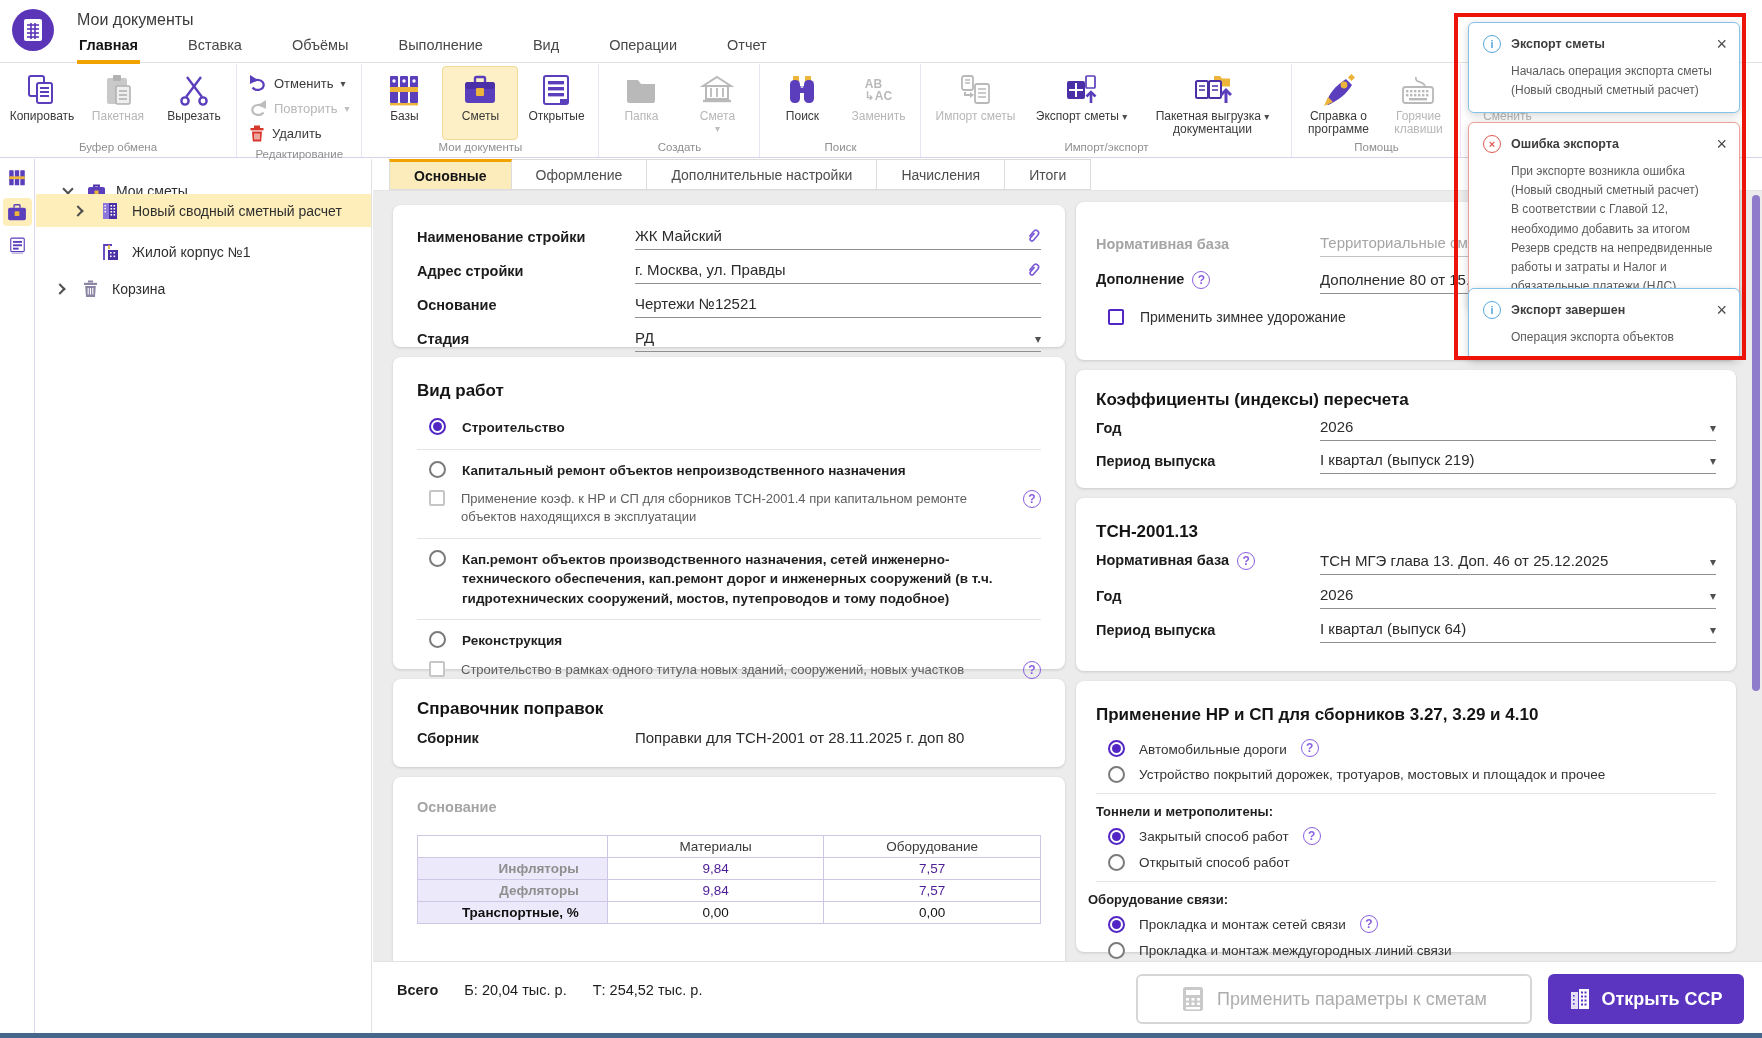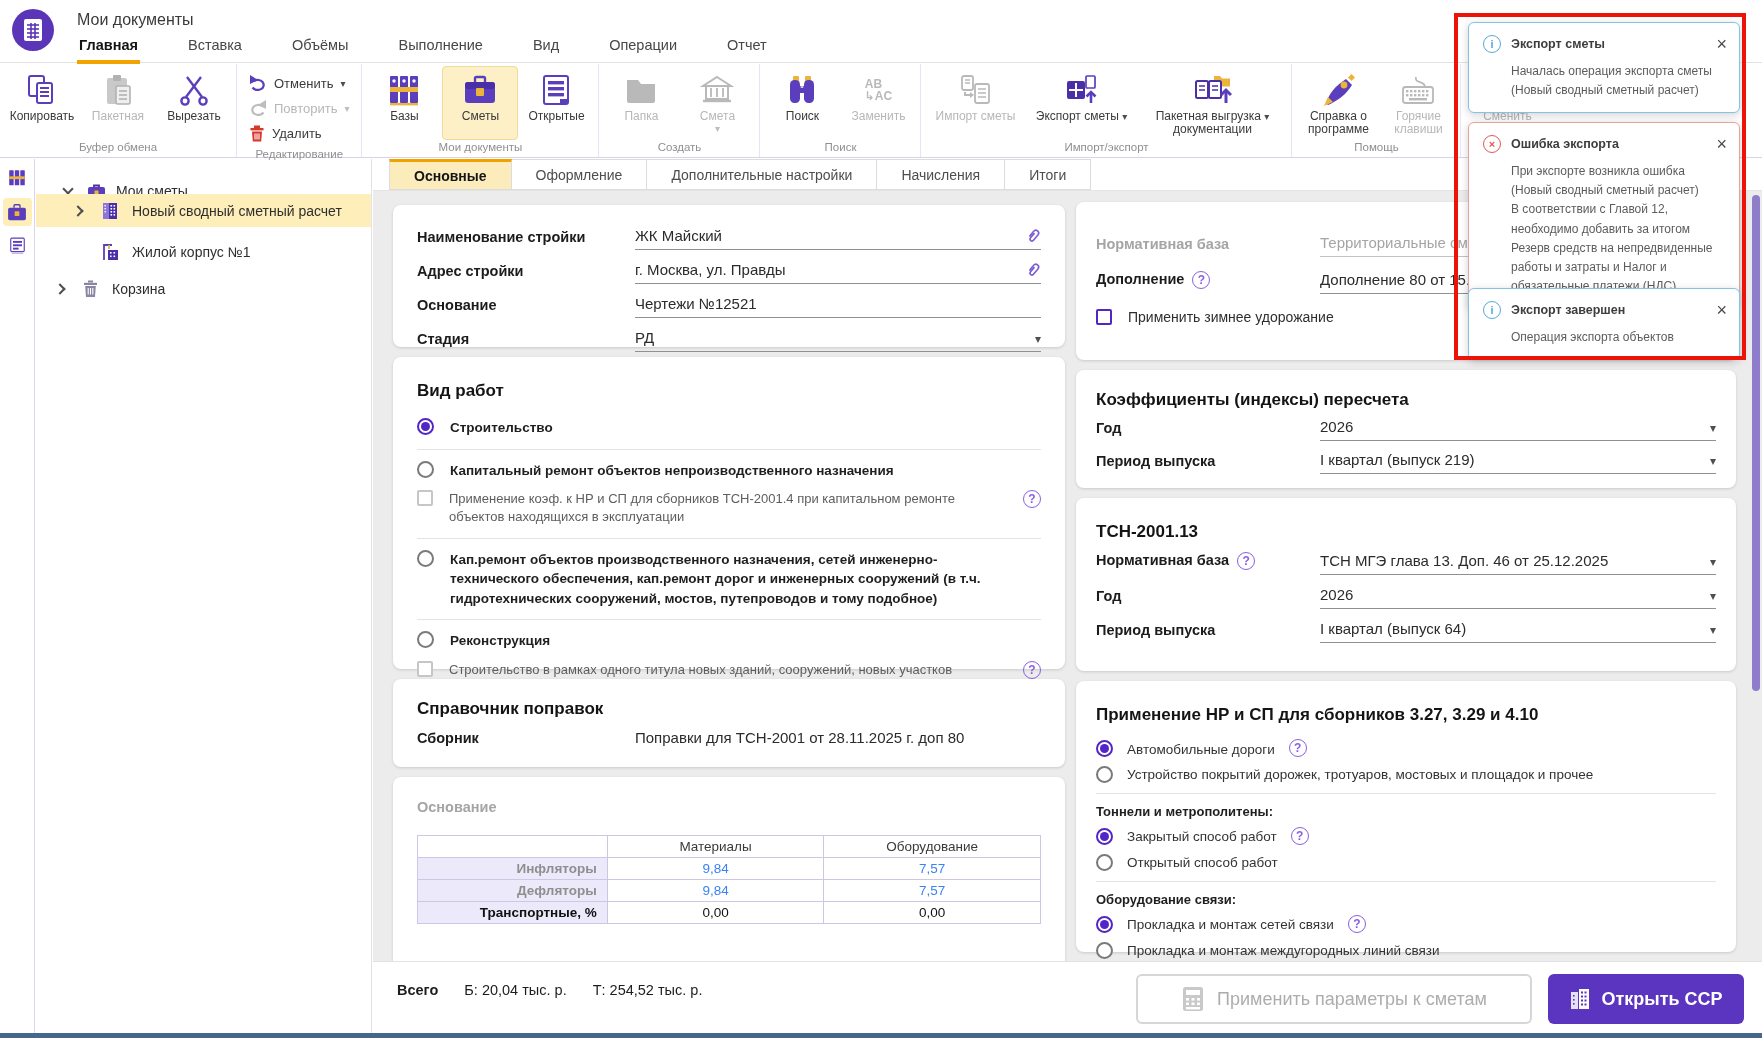--- a/index.html
+++ b/index.html
@@ -61,31 +61,31 @@
   .uval.noline { border-bottom:none; }
   .uval .txt { flex:1; font-size:15px; color:#2b2b2b; white-space:nowrap; overflow:hidden; }
   .uval .txt.muted { color:#a5a5a5; }
   .uval .dcaret { color:#4f4f4f; font-size:12px; margin-left:6px; }
   .help { display:inline-flex; width:18px; height:18px; border:1.5px solid #8a5fe0; border-radius:50%; color:#8a5fe0; font-size:12px; align-items:center; justify-content:center; font-weight:bold; flex-shrink:0; }
   .radio { width:17px; height:17px; border-radius:50%; border:2px solid #7a7a7a; flex-shrink:0; position:relative; background:#fff; }
   .radio.sel { border-color:#5226c4; }
   .radio.sel::after { content:""; position:absolute; inset:2px; background:#5226c4; border-radius:50%; }
   .checkbox { width:16px; height:16px; border:2px solid #5226c4; border-radius:2px; flex-shrink:0; background:#fff; }
   .checkbox.gray { border-color:#c6c6c6; }
-  .optrow { display:flex; align-items:flex-start; gap:16px; padding:0 24px; }
+  .optrow { display:flex; align-items:flex-start; gap:16px; padding:0 24px;margin-left:12px; }
   .wlabel { font-weight:bold; font-size:13.5px; color:#1f1f1f; line-height:1.45; }
   .wsub { font-size:13px; color:#5e5e5e; line-height:1.4; }
   .sep { border-top:1px solid #e4e4e4; margin:11px 24px; }
   .grouphead { font-weight:bold; font-size:13px; color:#1f1f1f; padding:0 24px; }
   
   .ptable { border-collapse:collapse; margin:15px 24px 0; font-size:13.5px; table-layout:fixed; }
-  .ptable td { border:1px solid #cfc6e6; height:22px; padding:0 10px;margin-left:41px; }
+  .ptable td { border:1px solid #cfc6e6; height:22px; padding:0 28px;margin-left:41px; }
   .ptable .hcell { text-align:center; color:#3a3a3a; background:#fff; }
   .ptable .rowlabel { background:#eceafa; text-align:right; font-weight:bold; color:#8f8f8f; }
-  .ptable .val { text-align:center; color:#3b82f6; }
+  .ptable .val { text-align:center; color:#4c1d95; }
   .ptable tr.strong .rowlabel { color:#111; }
   .ptable tr.strong .val { color:#111; }
   
   .footer { position:absolute; left:373px; right:0; bottom:0; height:77px; background:#fff; border-top:1px solid #e3e3e3; z-index:6; }
   .totals { position:absolute; left:24px; top:20px; display:flex; gap:26px; font-size:14.5px; color:#1d1d1d; }
   .totals .tl { font-weight:bold; }
   .btn-apply { position:absolute; right:230px; top:12px; width:396px; height:50px; border:2px solid #d6d6d6; border-radius:6px; color:#adadad; font-size:18px; display:flex; align-items:center; justify-content:center; gap:12px; background:#fff; }
   .btn-open { position:absolute; right:18px; top:12px; width:196px; height:50px; background:#5b34c0; border-radius:6px; color:#fff; font-size:18px; font-weight:bold; display:flex; align-items:center; justify-content:center; gap:10px; }
   .bottomstrip { position:absolute; left:0; right:0; bottom:0; height:5px; background:#44678b; z-index:9; }
   .scrollthumb { position:absolute; right:2px; top:195px; width:8px; height:496px; background:#8f7ccb; border-radius:4px; z-index:6; }
@@ -747,21 +747,21 @@
       <div class="optrow" style="padding:0 20px;margin-top:8px;align-items:center;gap:14px">
         <span class="radio sel"></span>
         <span style="font-size:13.5px;color:#333">Закрытый способ работ</span>
         <span class="help">?</span>
       </div>
       <div class="optrow" style="padding:0 20px;margin-top:9px;align-items:center;gap:14px">
         <span class="radio"></span>
         <span style="font-size:13.5px;color:#333">Открытый способ работ</span>
       </div>
       <div class="sep" style="margin:10px 20px"></div>
-      <div class="grouphead" style="padding:0 20px">Оборудование связи:</div>
+      <div class="grouphead" style="padding:0 12px">Оборудование связи:</div>
       <div class="optrow" style="padding:0 20px;margin-top:8px;align-items:center;gap:14px">
         <span class="radio sel"></span>
         <span style="font-size:13.5px;color:#333">Прокладка и монтаж сетей связи</span>
         <span class="help">?</span>
       </div>
       <div class="optrow" style="padding:0 20px;margin-top:9px;align-items:center;gap:14px">
         <span class="radio"></span>
         <span style="font-size:13.5px;color:#333">Прокладка и монтаж междугородных линий связи</span>
       </div>
     </div>

